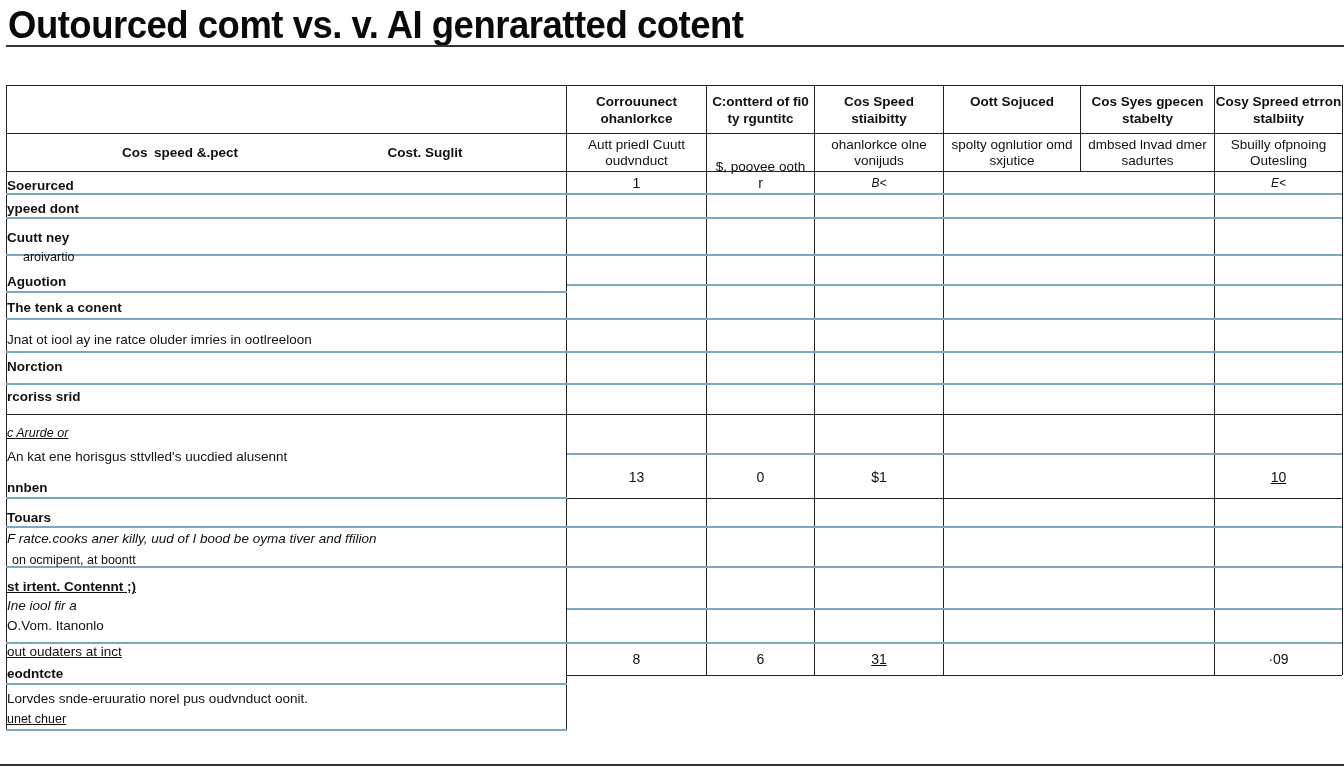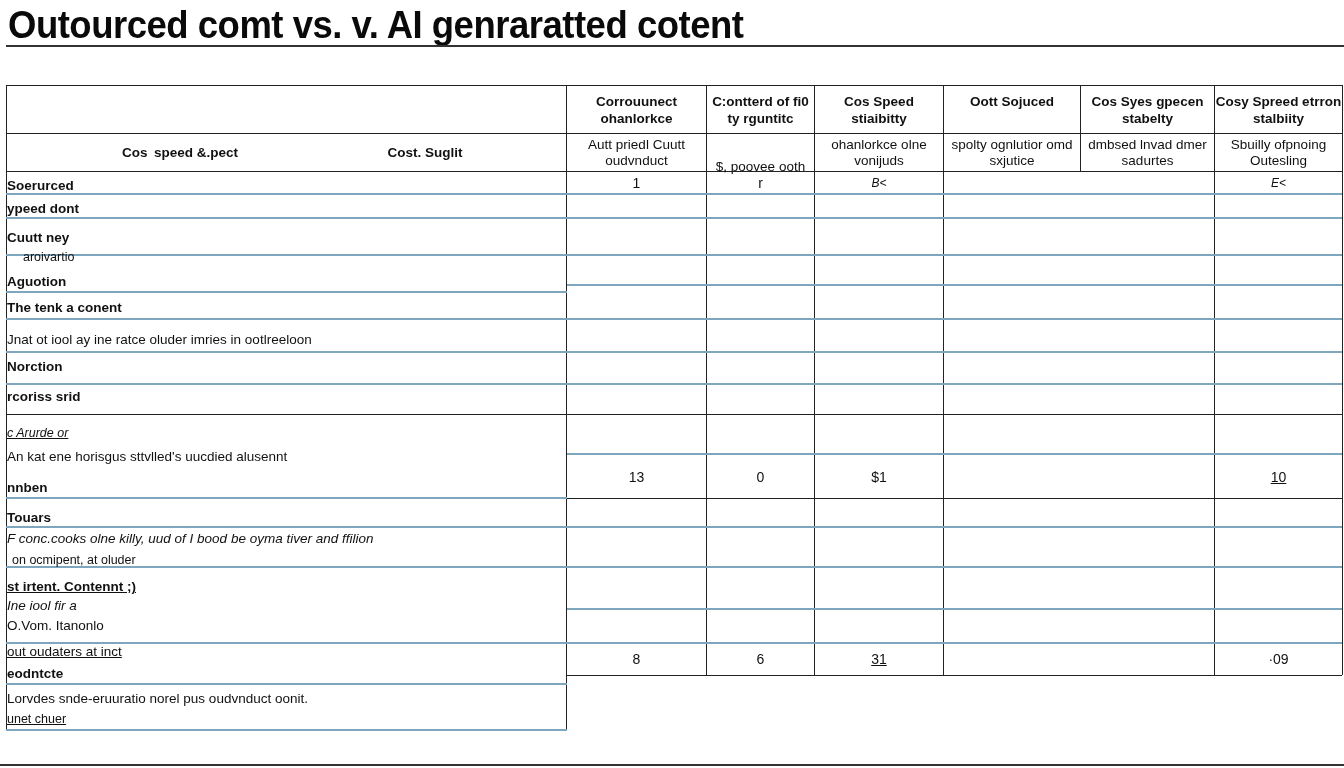--- a/index.html
+++ b/index.html
@@ -102,22 +102,22 @@
   <div class="lbl" style="top:250px;font-size:12.5px;margin-left:16px;">aroivartio</div>
   <div class="lbl b" style="top:274px;text-align:center;">Aguotion</div>
   <div class="lbl b" style="top:300px;">The tenk a conent</div>
   <div class="lbl" style="top:332px;">Jnat ot iool ay ine ratce oluder imries in ootlreeloon</div>
   <div class="lbl b" style="top:359px;">Norction</div>
   <div class="lbl b" style="top:389px;">rcoriss srid</div>
   <div class="lbl i u" style="top:426px;font-size:12.5px;">c Arurde or</div>
   <div class="lbl" style="top:449px;">An kat ene horisgus sttvlled's uucdied alusennt</div>
   <div class="lbl b" style="top:480px;">nnben</div>
   <div class="lbl b" style="top:510px;">Touars</div>
-  <div class="lbl i" style="top:531px;">F conc.cooks olne killy, uud of I bood be oyma tiver and ffilion</div>
-  <div class="lbl" style="top:553px;left:12px;font-size:12.5px;">on ocmipent, at oluder</div>
+  <div class="lbl i" style="top:531px;">F ratce.cooks aner killy, uud of I bood be oyma tiver and ffilion</div>
+  <div class="lbl" style="top:553px;left:12px;font-size:12.5px;">on ocmipent, at boontt</div>
   <div class="lbl b u" style="top:579px;">st irtent. Contennt ;)</div>
   <div class="lbl i" style="top:598px;">Ine iool fir a</div>
   <div class="lbl" style="top:618px;text-align:right;">O.Vom. Itanonlo</div>
   <div class="lbl u" style="top:644px;">out oudaters at inct</div>
   <div class="lbl b" style="top:666px;">eodntcte</div>
   <div class="lbl" style="top:691px;">Lorvdes snde-eruuratio norel pus oudvnduct oonit.</div>
   <div class="lbl u" style="top:712px;font-size:12.5px;">unet chuer</div>
 
   <div class="cell" style="left:567px;top:172px;width:139px;height:22px;">1</div>
   <div class="cell" style="left:707px;top:172px;width:107px;height:22px;">r</div>

